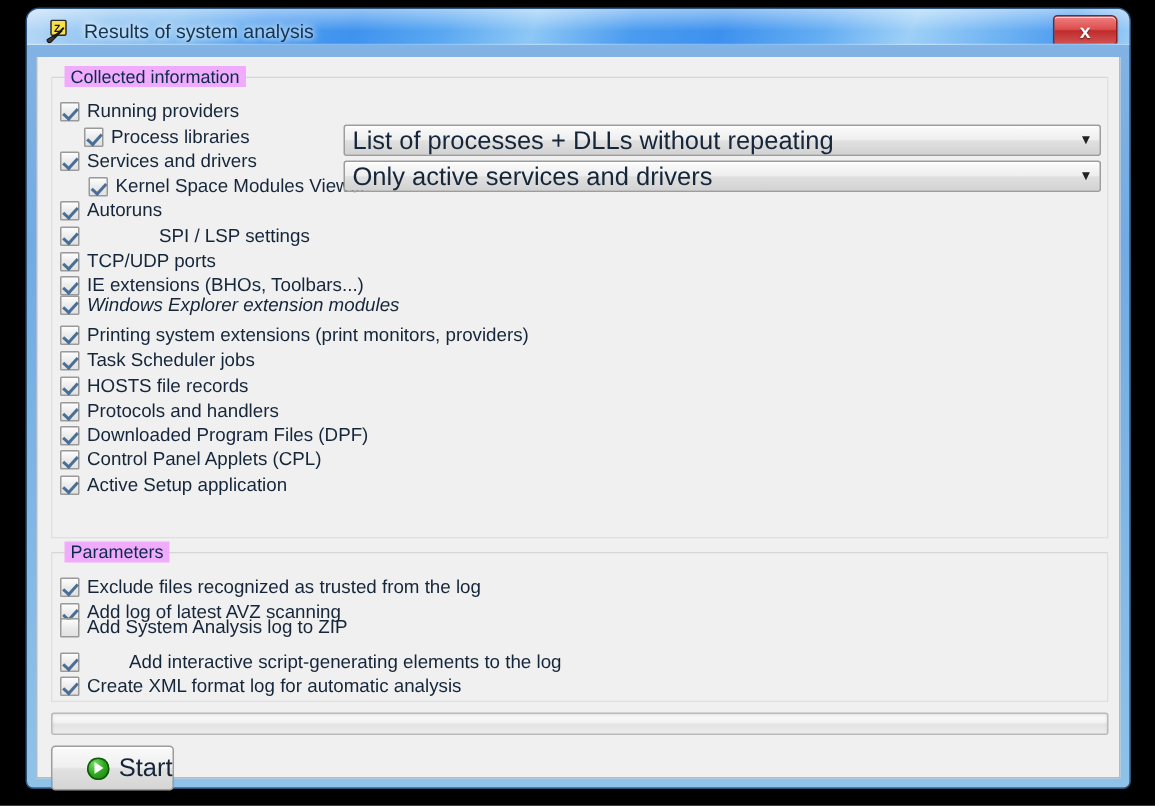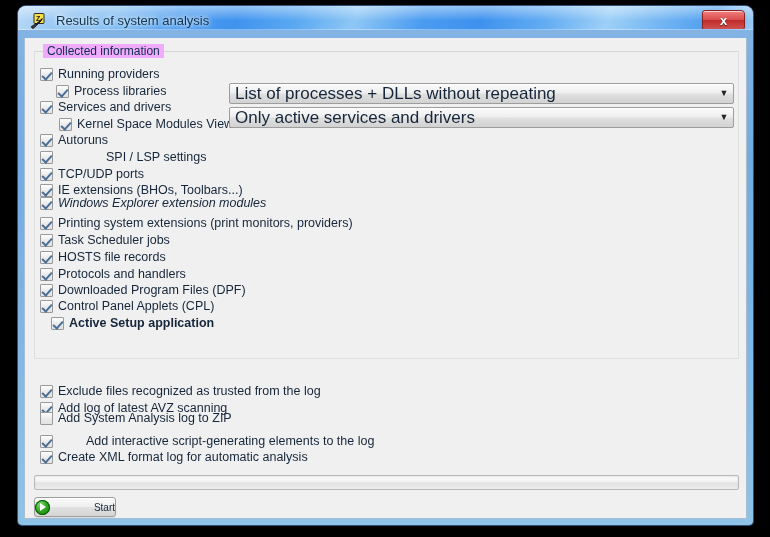--- a/index.html
+++ b/index.html
@@ -190,31 +190,31 @@
     width: 705px; height: 15px;
     border: 1px solid #b9b9b9;
     border-radius: 2px;
     background: linear-gradient(180deg, #ffffff 0%, #f2f2f2 42%, #e3e3e3 55%, #ededed 100%);
     box-shadow: inset 0 1px 2px rgba(0,0,0,0.10);
   }
 
   
   .btn {
     position: absolute;
-    height: 20px;
+    height: 30px;
     border: 1px solid #9d9d9d;
     border-radius: 3px;
     background: linear-gradient(180deg, #fafafa 0%, #efefef 48%, #e1e1e1 52%, #d5d5d5 100%);
     box-shadow: inset 0 1px 0 rgba(255,255,255,0.95), 0 1px 1px rgba(0,0,0,0.08);
     display: flex;
     align-items: center;
-    justify-content: space-between;
+    justify-content: flex-end;
     gap: 6px;
     cursor: pointer;
-    font-size: 10px;
+    font-size: 17px;
     color: #16263a;
   }
   #btn-start { left: 9px; top: 459px; width: 82px; }
   #btn-close { left: 100px; top: 459px; width: 93px; }
 
   .play-icon {
     width: 15px; height: 15px; flex: 0 0 15px;
     border-radius: 50%;
     background: radial-gradient(circle at 35% 30%, #7ddc6e 0%, #2fa81f 45%, #157a0c 100%);
     box-shadow: inset 0 0 0 1px #0d5b08;
@@ -321,36 +321,39 @@
           <span class="cb-label">Protocols and handlers</span>
         </div>
         <div class="cb-row" style="left: 15px; top: 244px;">
           <span class="cb-box checked"></span>
           <span class="cb-label">Downloaded Program Files (DPF)</span>
         </div>
         <div class="cb-row" style="left: 15px; top: 260px;">
           <span class="cb-box checked"></span>
           <span class="cb-label">Control Panel Applets (CPL)</span>
         </div>
-        <div class="cb-row" style="left: 26px; top: 277px; font-weight: bold;">
+        <div class="cb-row" style="left: 15px; top: 277px;">
           <span class="cb-box checked"></span>
           <span class="cb-label">Active Setup application</span>
         </div>
       </div>
     <div id="collected-combos">
         <div class="combo" style="left: 204px; top: 45px; width: 505px;">
           <span class="combo-text">List of processes + DLLs without repeating</span>
           <span class="combo-arrow">▼</span>
         </div>
         <div class="combo" style="left: 204px; top: 69px; width: 505px;">
           <span class="combo-text">Only active services and drivers</span>
           <span class="combo-arrow">▼</span>
         </div>
       </div>
 
+    <div class="groupbox" id="gb-parameters">
+      <div class="gb-title">Parameters</div>
+    </div>
 
     <div id="parameter-checks">
         <div class="cb-row" style="left: 15px; top: 345px;">
           <span class="cb-box checked"></span>
           <span class="cb-label">Exclude files recognized as trusted from the log</span>
         </div>
         <div class="cb-row" style="left: 15px; top: 362px;">
           <span class="cb-box checked"></span>
           <span class="cb-label">Add log of latest AVZ scanning</span>
         </div>

